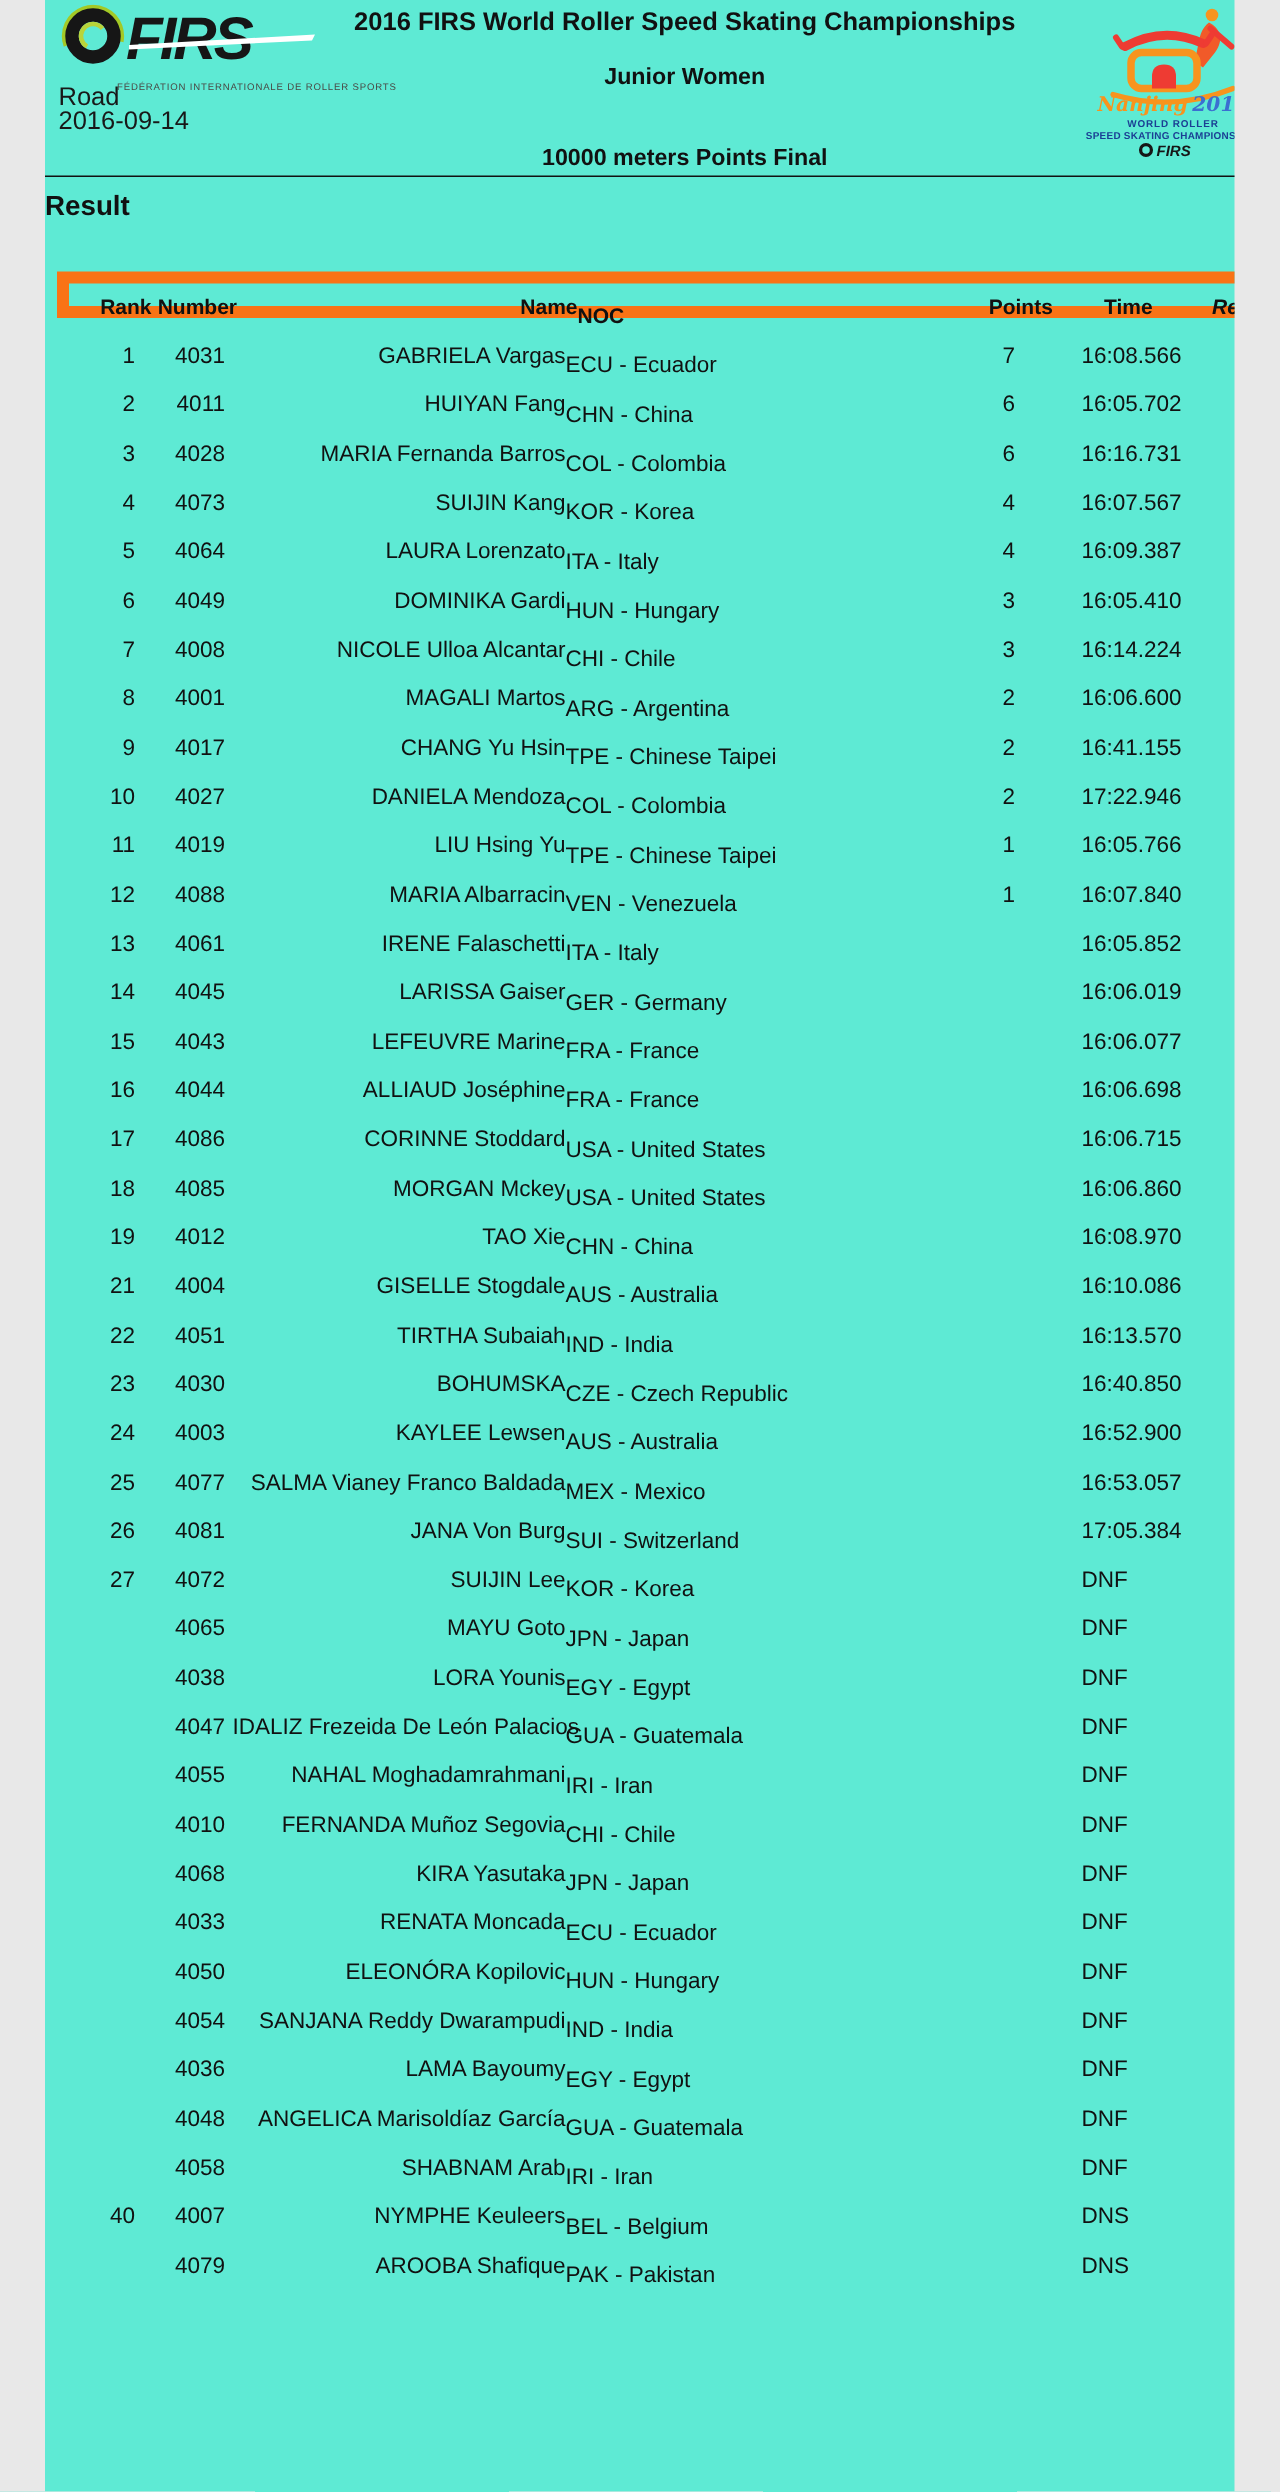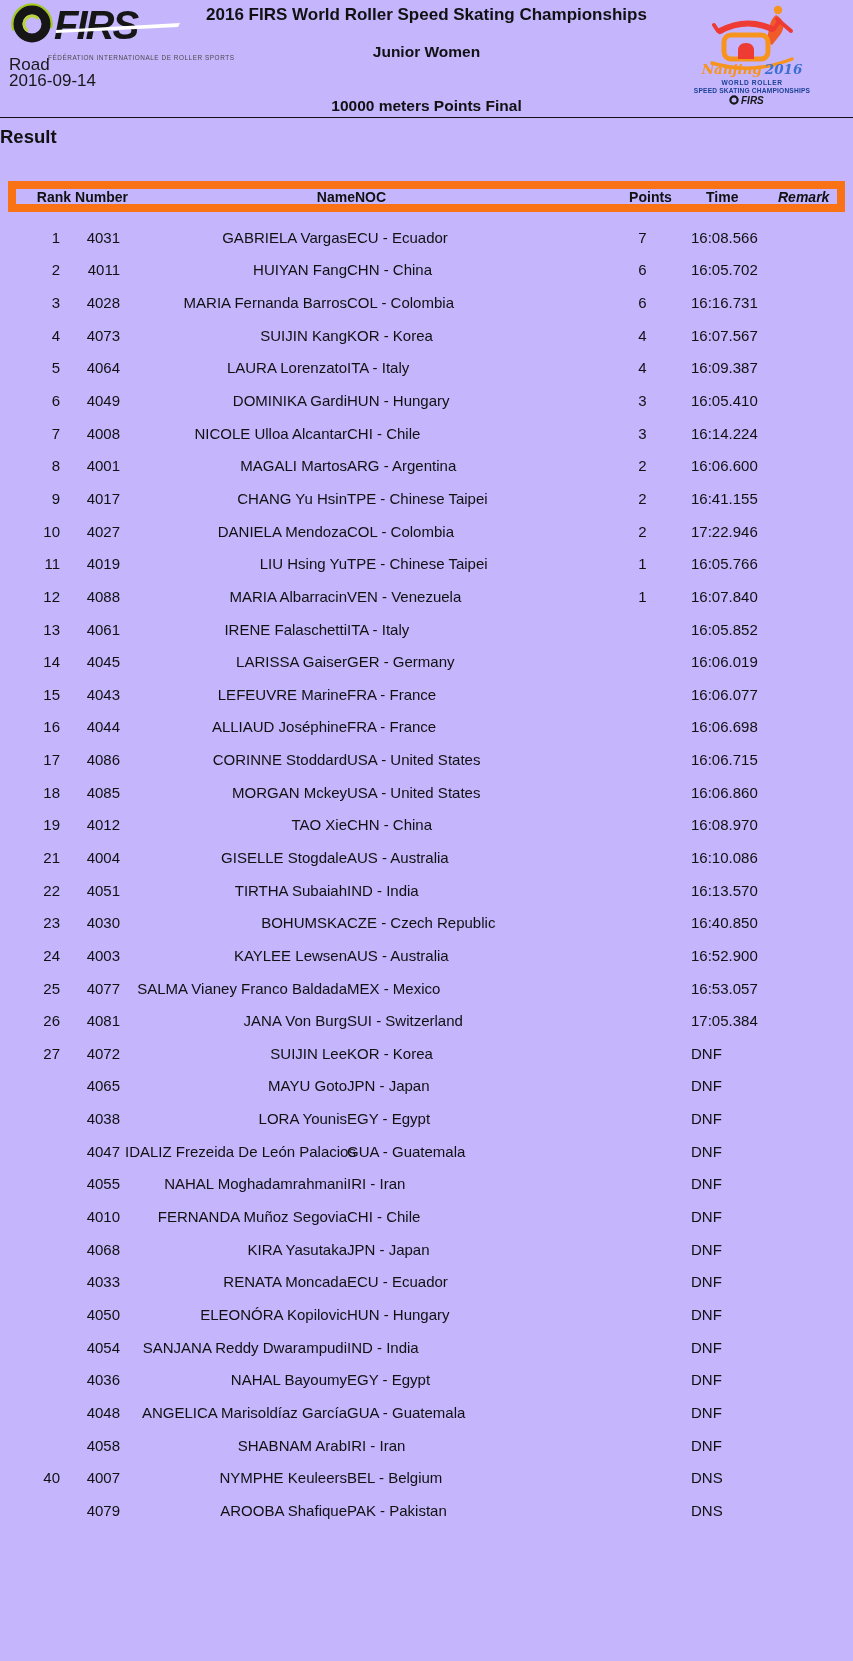--- a/index.html
+++ b/index.html
@@ -1,18 +1,18 @@
 <!DOCTYPE html>
 <html><head>
 <meta charset="utf-8">
 <style>
   * { margin:0; padding:0; box-sizing:border-box; }
   html,body { background:#e8e8e8; }
   .page {
-    position:relative; width:853px; height:1661px; background:#c4b5fd;
+    position:relative; width:793px; height:1661px; background:#5eead4;
     font-family:"Liberation Sans", sans-serif; color:#111; overflow:hidden;
     margin:0 auto;
   }
   
   .firs-logo { position:absolute; left:8px; top:3px; width:210px; }
   .firs-sub { font-size:6.4px; color:#4a4a46; letter-spacing:0.55px; margin:1px 0 0 40px; white-space:nowrap; }
   .meta { position:absolute; left:9px; top:57px; font-size:17px; line-height:16px; color:#181818; }
   .titles { position:absolute; left:0; top:0; width:853px; text-align:center; pointer-events:none; }
   .t1 { margin-top:5px; font-size:17px; font-weight:bold; }
   .t2 { margin-top:18px; font-size:15.5px; font-weight:bold; }
@@ -30,21 +30,21 @@
   .tbody {
     position:absolute; left:8px; top:213px; width:837px; padding-top:8px;
   }
   .trow {
     display:grid; grid-template-columns:58px 58px 223px 248px 95px 80px 75px;
     align-items:center; height:32.65px; font-size:15px;
   }
   .c-rank   { text-align:right; padding-right:6px; }
   .c-number { text-align:right; padding-right:4px; }
   .c-name   { text-align:right;  padding-left:1px; white-space:nowrap; }
-  .c-noc    { text-align:left;  white-space:nowrap; }
+  .c-noc    { text-align:left;  white-space:nowrap;margin-top:13px; }
   .c-points { text-align:center; }
   .c-time   { text-align:left; padding-left:1px; }
   .c-remark { text-align:left;font-style:italic; }
   .thead .c-rank   { padding-right:3px; }
   .thead .c-time   { text-align:left; padding-left:8px; }
 </style>
 </head>
 <body>
 
 <div class="page">
@@ -423,21 +423,21 @@
         <div class="cell c-number">4054</div>
         <div class="cell c-name">SANJANA Reddy Dwarampudi</div>
         <div class="cell c-noc">IND - India</div>
         <div class="cell c-points"></div>
         <div class="cell c-time">DNF</div>
         <div class="cell c-remark"></div>
       </div>
       <div class="trow">
         <div class="cell c-rank"></div>
         <div class="cell c-number">4036</div>
-        <div class="cell c-name">NAHAL Bayoumy</div>
+        <div class="cell c-name">LAMA Bayoumy</div>
         <div class="cell c-noc">EGY - Egypt</div>
         <div class="cell c-points"></div>
         <div class="cell c-time">DNF</div>
         <div class="cell c-remark"></div>
       </div>
       <div class="trow">
         <div class="cell c-rank"></div>
         <div class="cell c-number">4048</div>
         <div class="cell c-name">ANGELICA Marisoldíaz García</div>
         <div class="cell c-noc">GUA - Guatemala</div>

